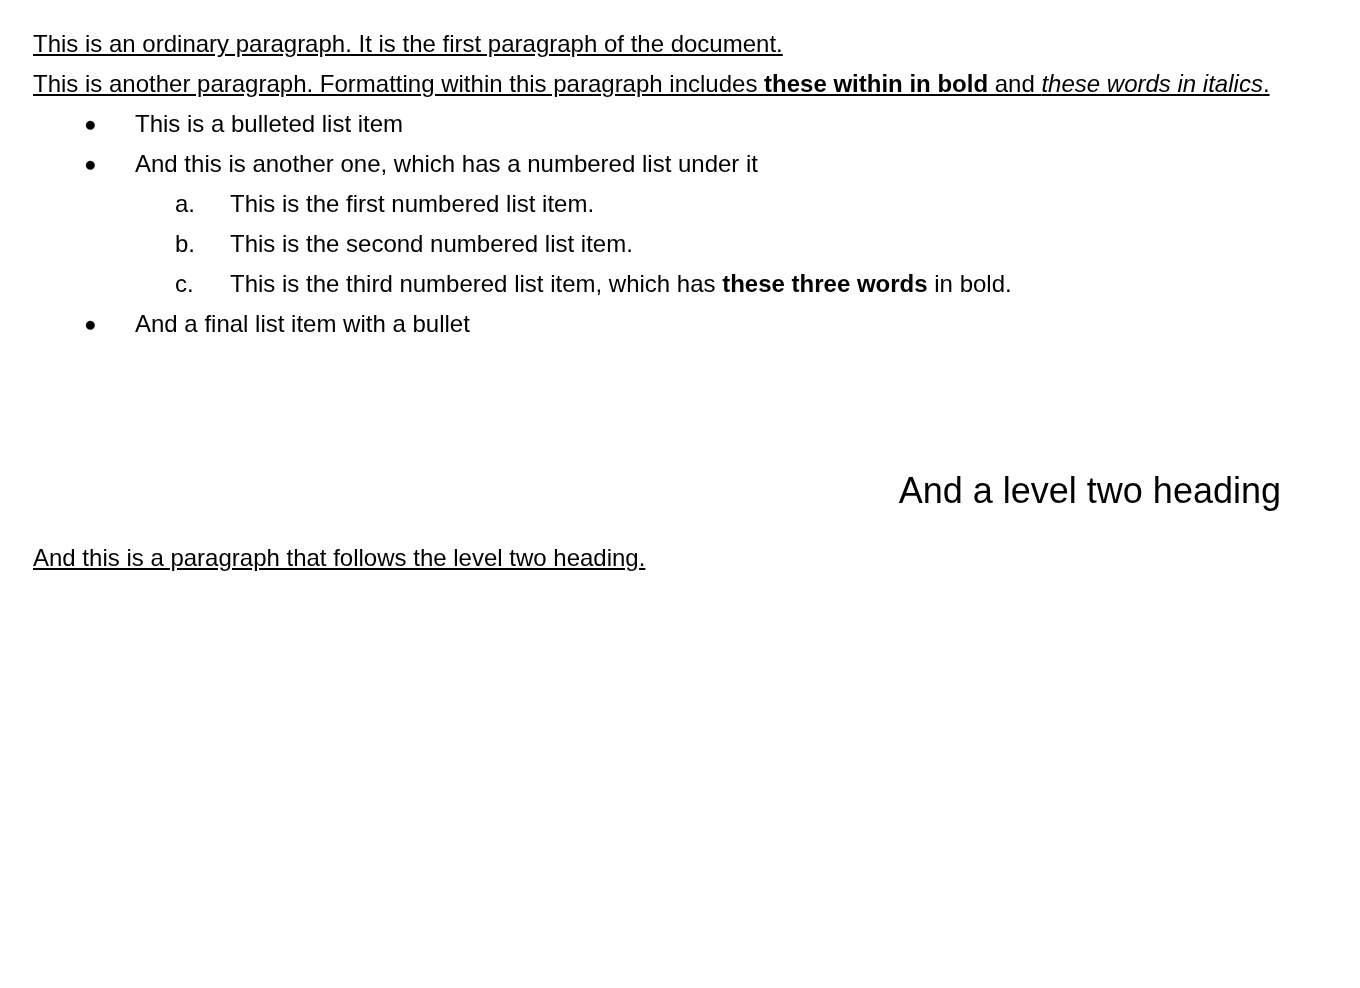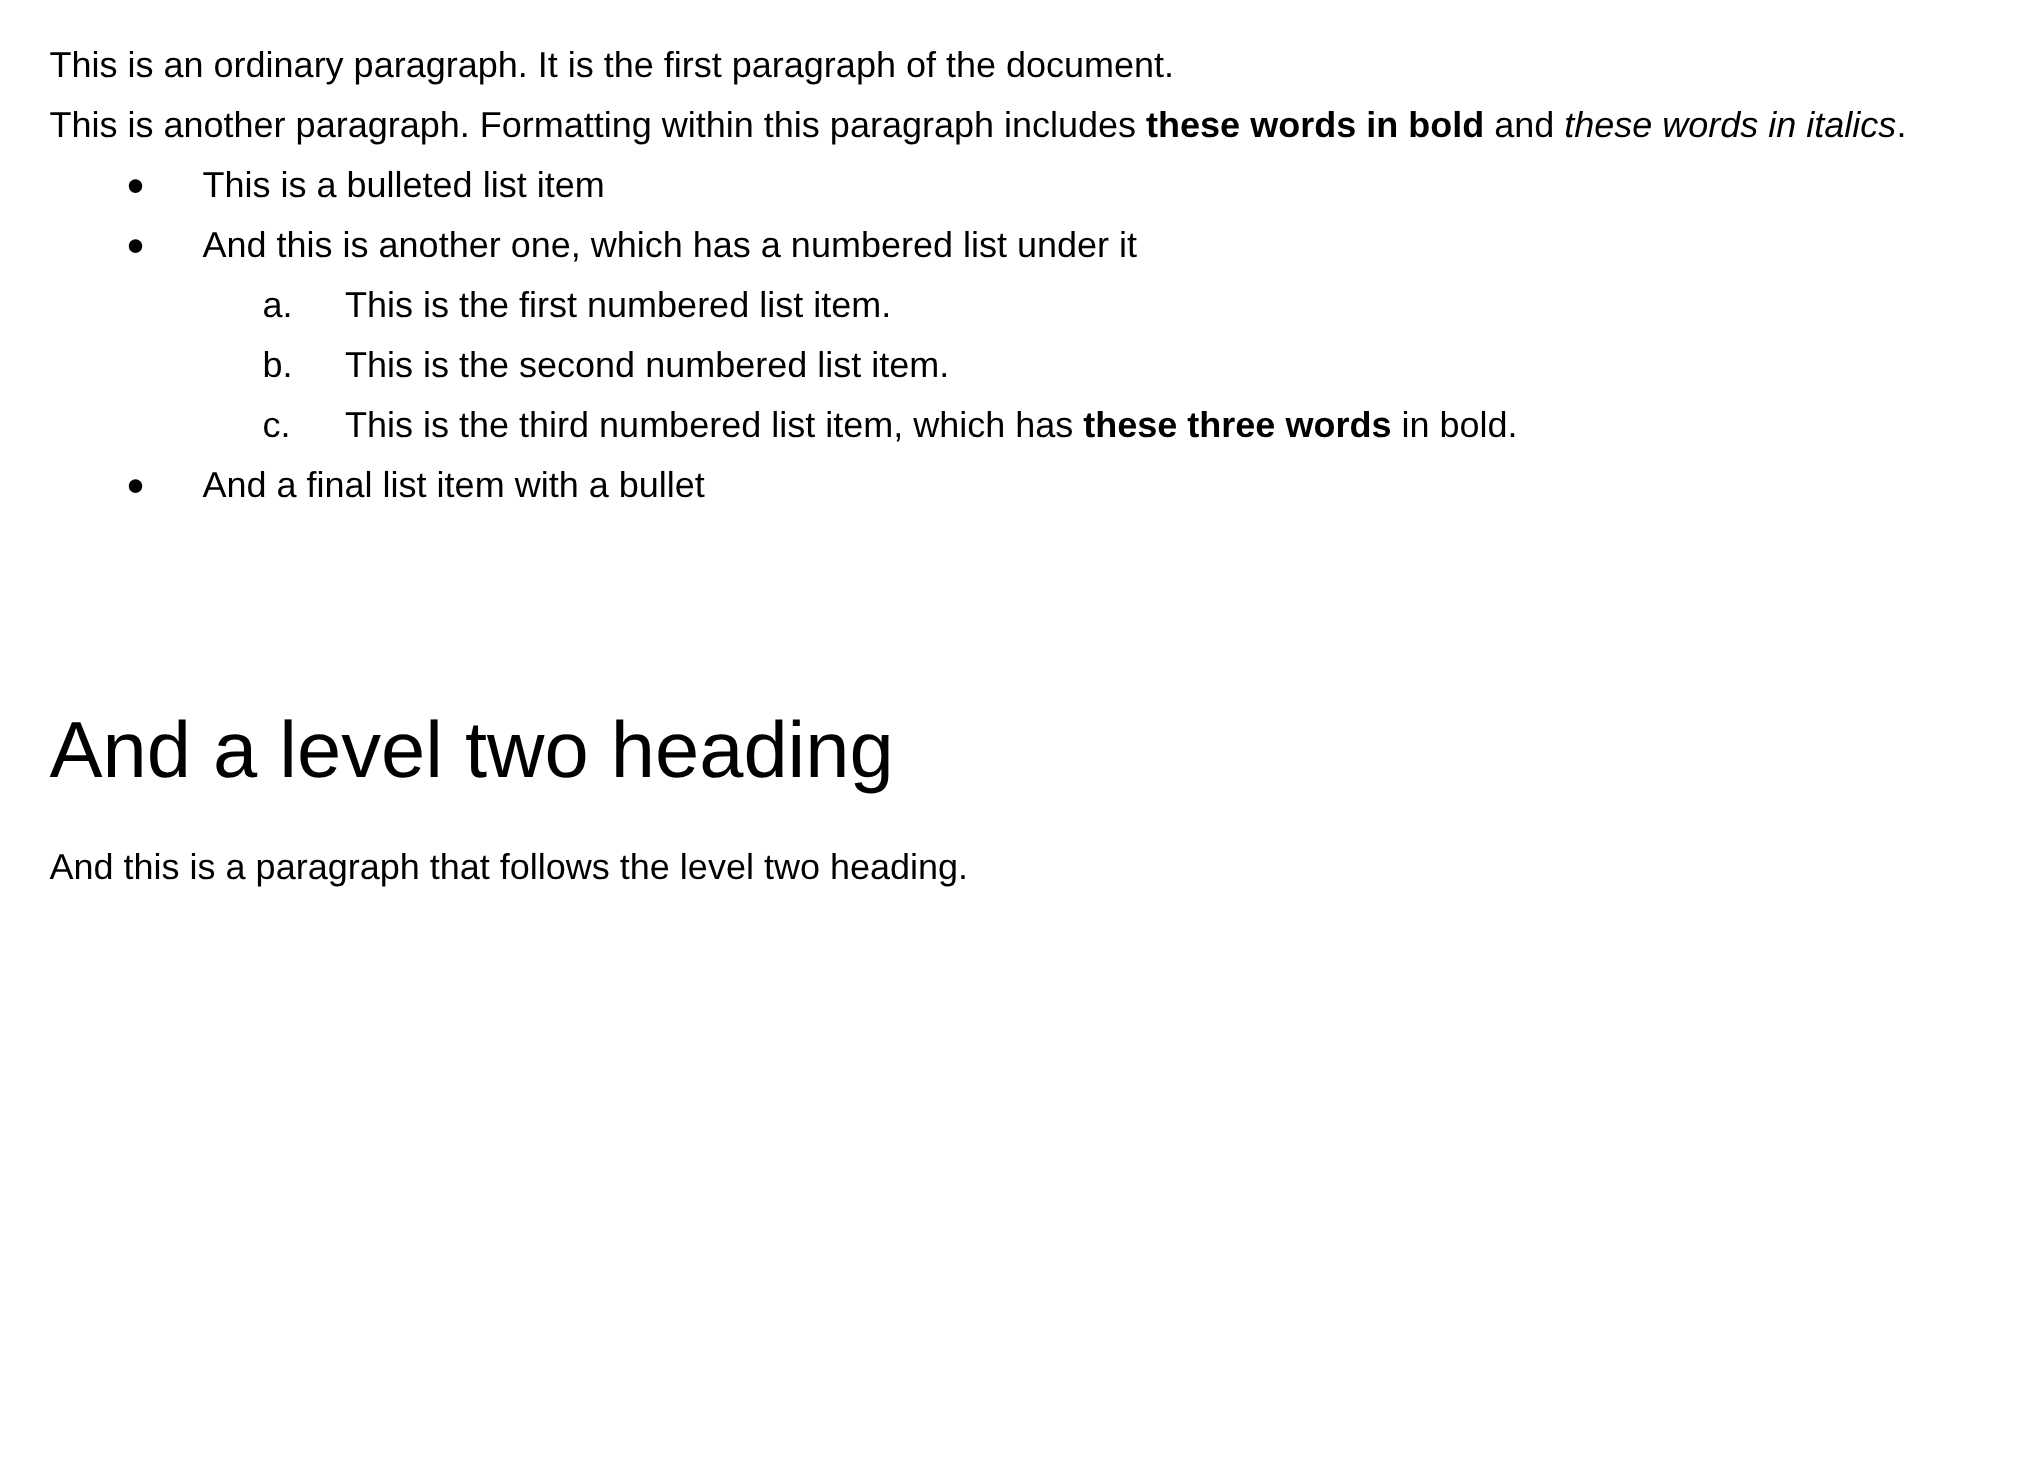--- a/index.html
+++ b/index.html
@@ -12,34 +12,35 @@
   body {
     width: 1360px;
     height: 988px;
     overflow: hidden;
   }
   .doc {
     padding: 24px 79px 0 33px;
     font-size: 24px;
     line-height: 40px;
   }
-  p { margin: 0; }
+  p { margin: 0; text-decoration: underline; }
   .para-first { margin: 0; }
   h1 {
     font-size: 59px;
     font-weight: 400;
     line-height: 1.2;
     margin: 47px 0 25px 0;
     letter-spacing: 0;
   }
   h2 {
-    font-size: 53px;
+    font-size: 36px;
     font-weight: 400;
     line-height: 1.2;
     margin: 80px 0 26px 0;
+    text-align: right;
   }
   .para-fmt { margin: 0; }
   .list { margin: 0; }
   .li {
     position: relative;
     line-height: 40px;
   }
   .li.l1 { padding-left: 102px; }
   .li.l1 .marker {
     position: absolute;
@@ -70,21 +71,21 @@
   i { font-style: italic; margin-top: 24px; }
 </style>
 </head>
 <body>
 
 <div class="doc">
 
   <p class="para-first">This is an ordinary paragraph. It is the first paragraph of the document.</p>
 
 
-  <p class="para-fmt"><span>This is another paragraph. Formatting within this paragraph includes </span><b>these words in bold</b><span> and </span><i>these words in italics</i><span>.</span></p>
+  <p class="para-fmt"><span>This is another paragraph. Formatting within this paragraph includes </span><b>these within in bold</b><span> and </span><i>these words in italics</i><span>.</span></p>
 
   <div class="list">
 
     <div class="li l1"><span class="marker">●</span><span>This is a bulleted list item</span></div>
 
     <div class="li l1"><span class="marker">●</span><span>And this is another one, which has a numbered list under it</span></div>
 
     <div class="li l2"><span class="marker">a.</span><span>This is the first numbered list item.</span></div>
 
     <div class="li l2"><span class="marker">b.</span><span>This is the second numbered list item.</span></div>

